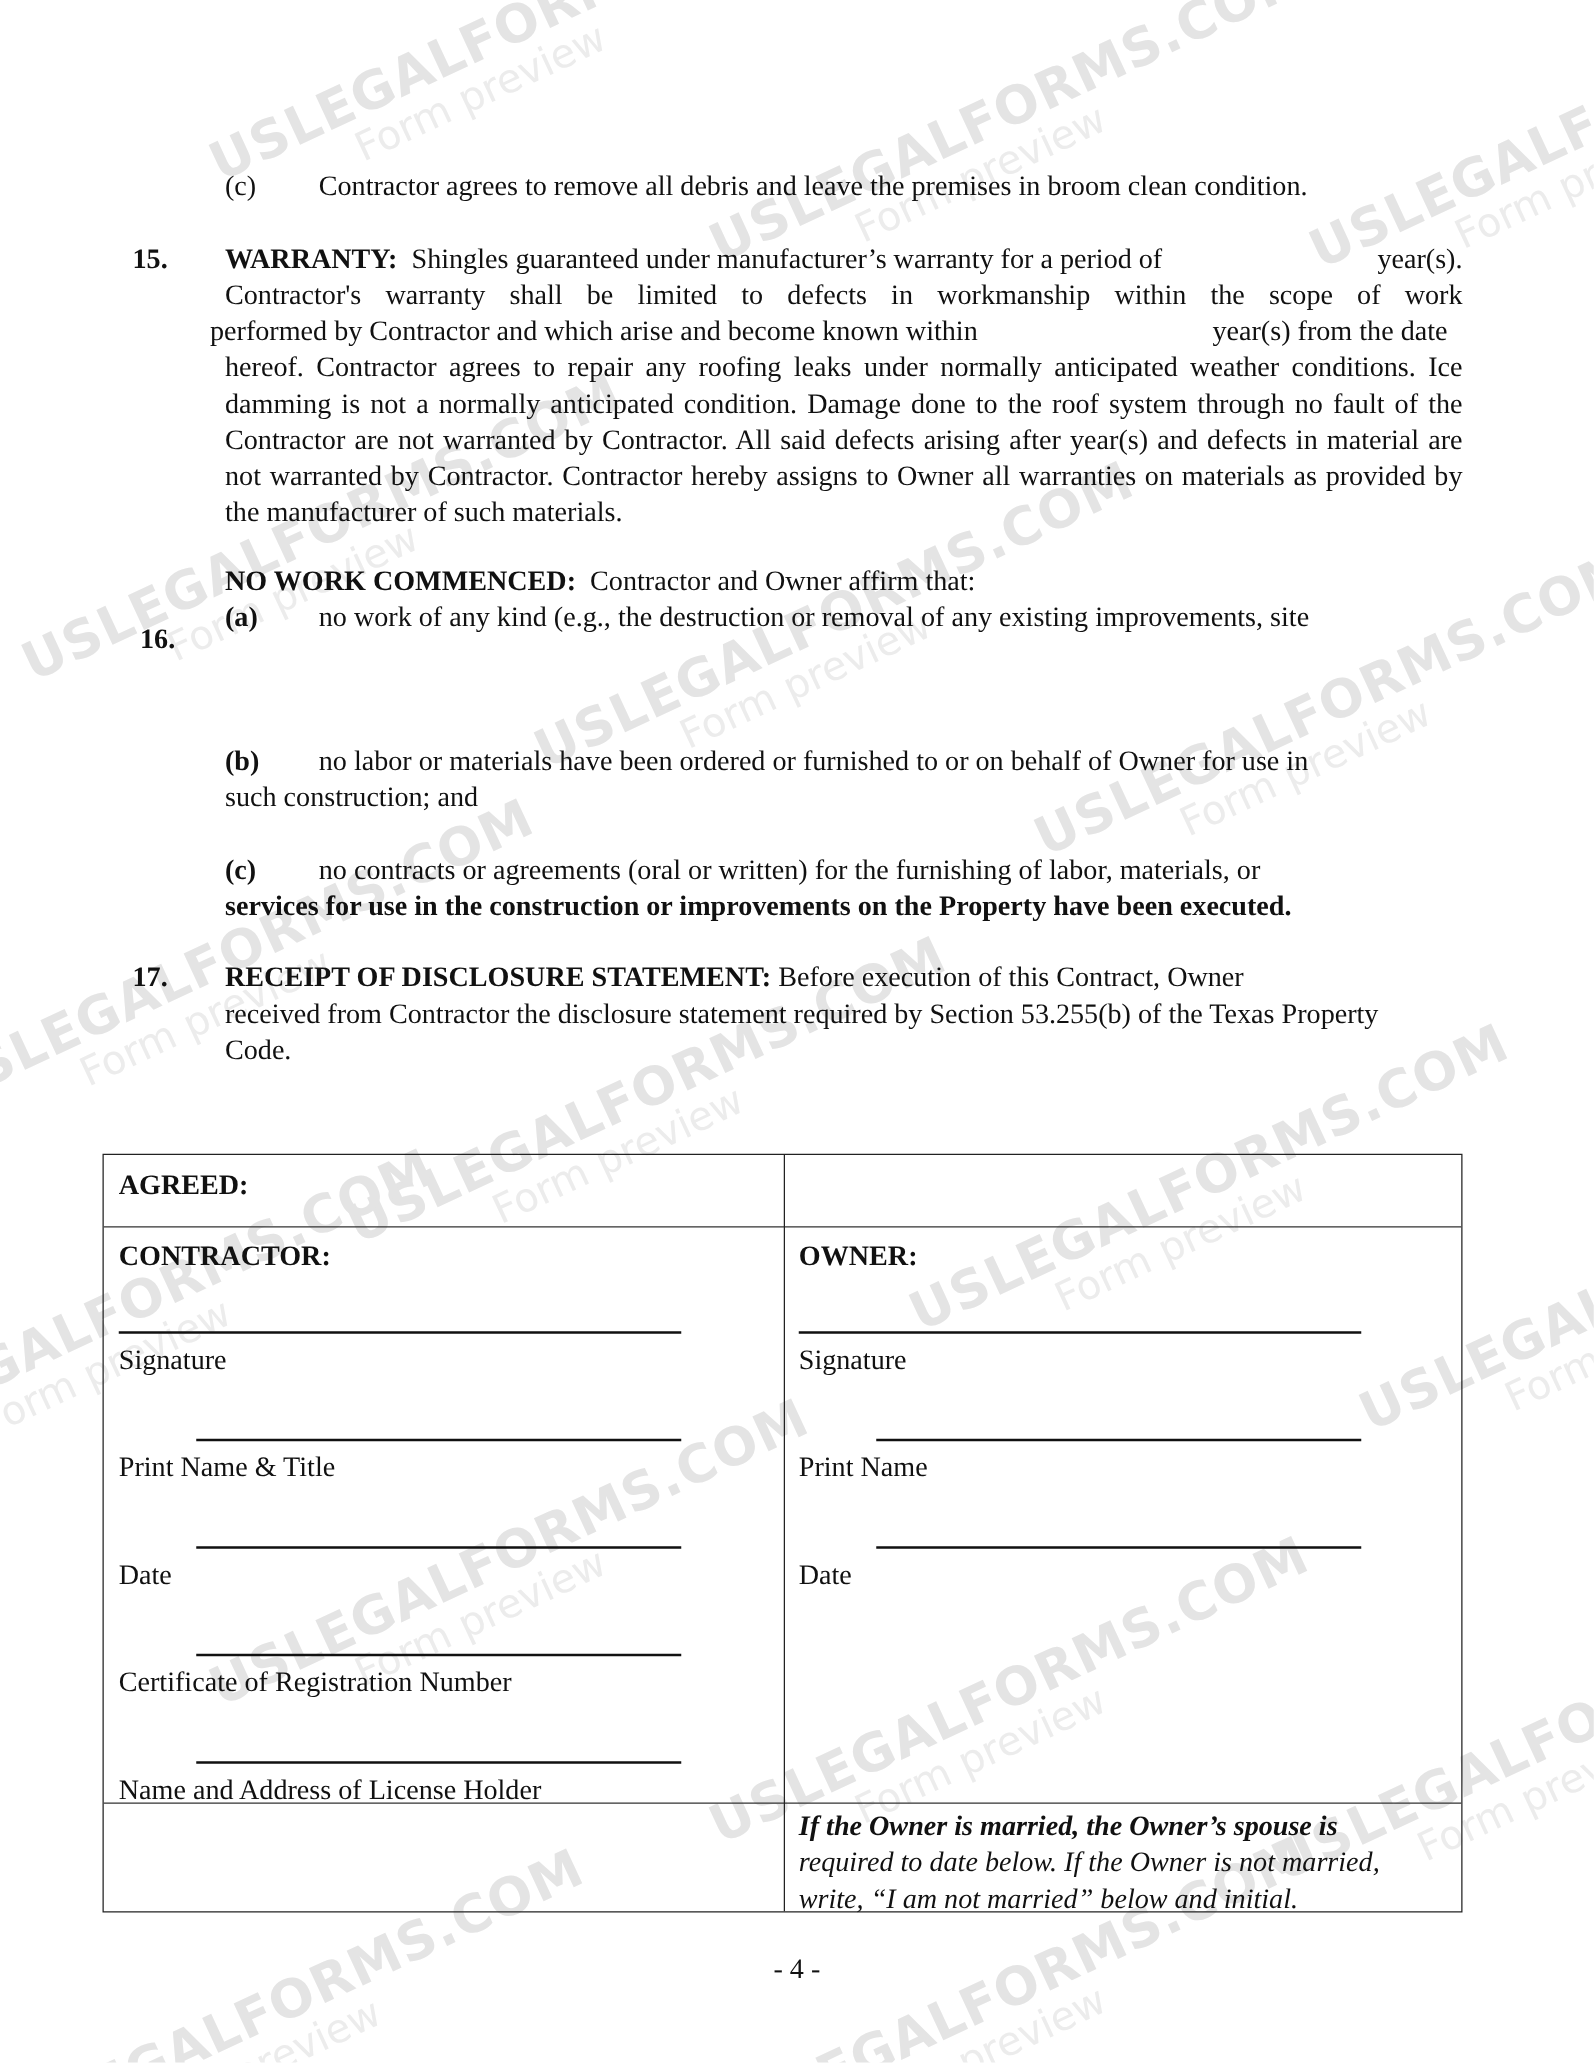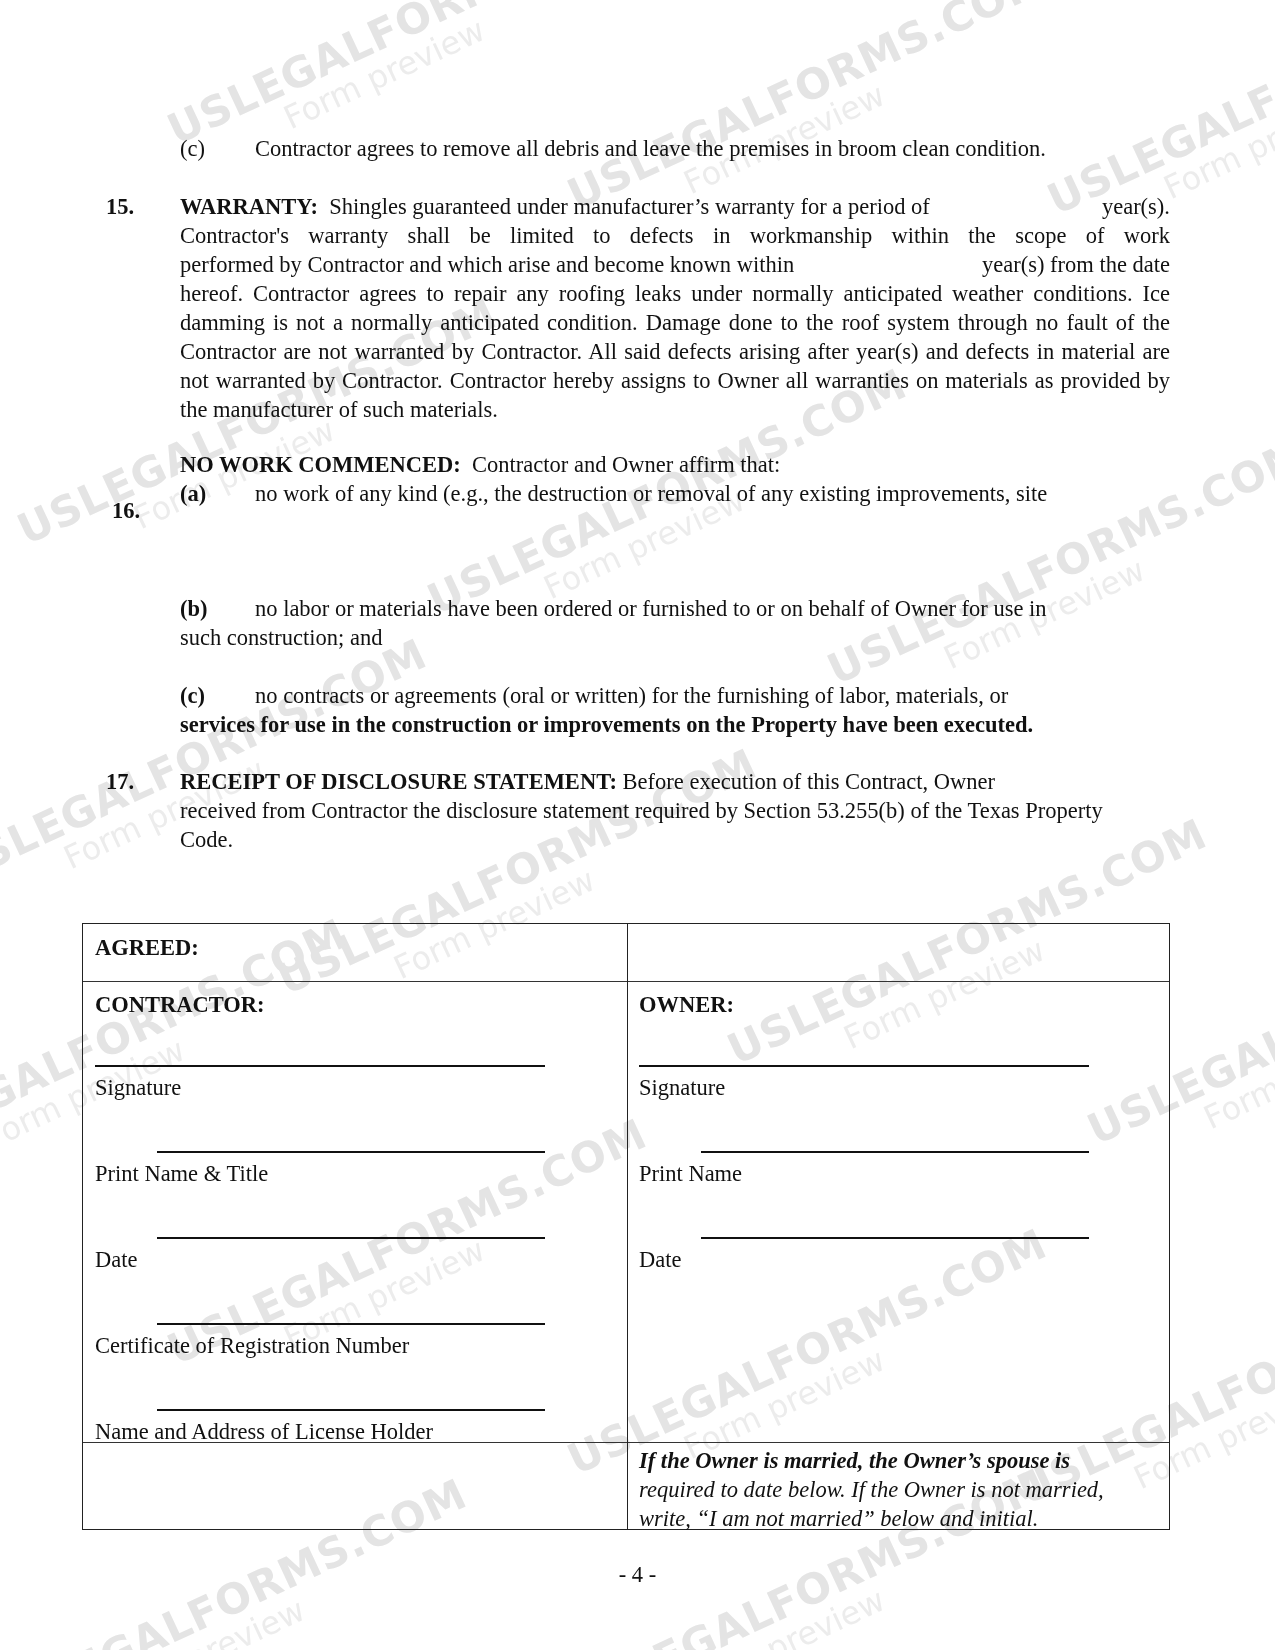--- a/index.html
+++ b/index.html
@@ -102,21 +102,21 @@
   <div class="txt" style="left:180px; top:134px;">(c)</div>
   <div class="txt" style="left:255px; top:134px; white-space:nowrap;">Contractor agrees to remove all debris and leave the premises in broom clean condition.</div>
 
   <div class="num" style="left:106px; top:192px;">15.</div>
   <div class="txt" style="left:180px; top:192px; width:990px; white-space:nowrap;">
     <b>WARRANTY:</b>&nbsp;
     <span>Shingles guaranteed under manufacturer’s warranty for a period of</span>
     <span style="position:absolute; right:0;">year(s).</span>
   </div>
   <div class="txt justify" style="left:180px; top:221px; width:990px; text-align-last:justify;">Contractor's warranty shall be limited to defects in workmanship within the scope of work</div>
-  <div class="txt" style="left:180px; top:250px; width:990px; white-space:nowrap;font-family:Liberation Serif, serif;">
+  <div class="txt" style="left:168px; top:250px; width:990px; white-space:nowrap;font-family:Liberation Serif, serif;">
     <span>performed by Contractor and which arise and become known within</span>
     <span style="position:absolute; right:0;">year(s) from the date</span>
   </div>
   <div class="txt justify" style="left:180px; top:279px; width:990px;">hereof. Contractor agrees to repair any roofing leaks under normally anticipated weather conditions. Ice damming is not a normally anticipated condition. Damage done to the roof system through no fault of the Contractor are not warranted by Contractor. All said defects arising after year(s) and defects in material are not warranted by Contractor. Contractor hereby assigns to Owner all warranties on materials as provided by the manufacturer of such materials.</div>
 
   <div class="num" style="left:112px; top:450px;margin-top:46px;">16.</div>
   <div class="txt" style="left:180px; top:450px; white-space:nowrap;">
     <b>NO WORK COMMENCED:</b>&nbsp;
     <span>Contractor and Owner affirm that:</span>
   </div>

